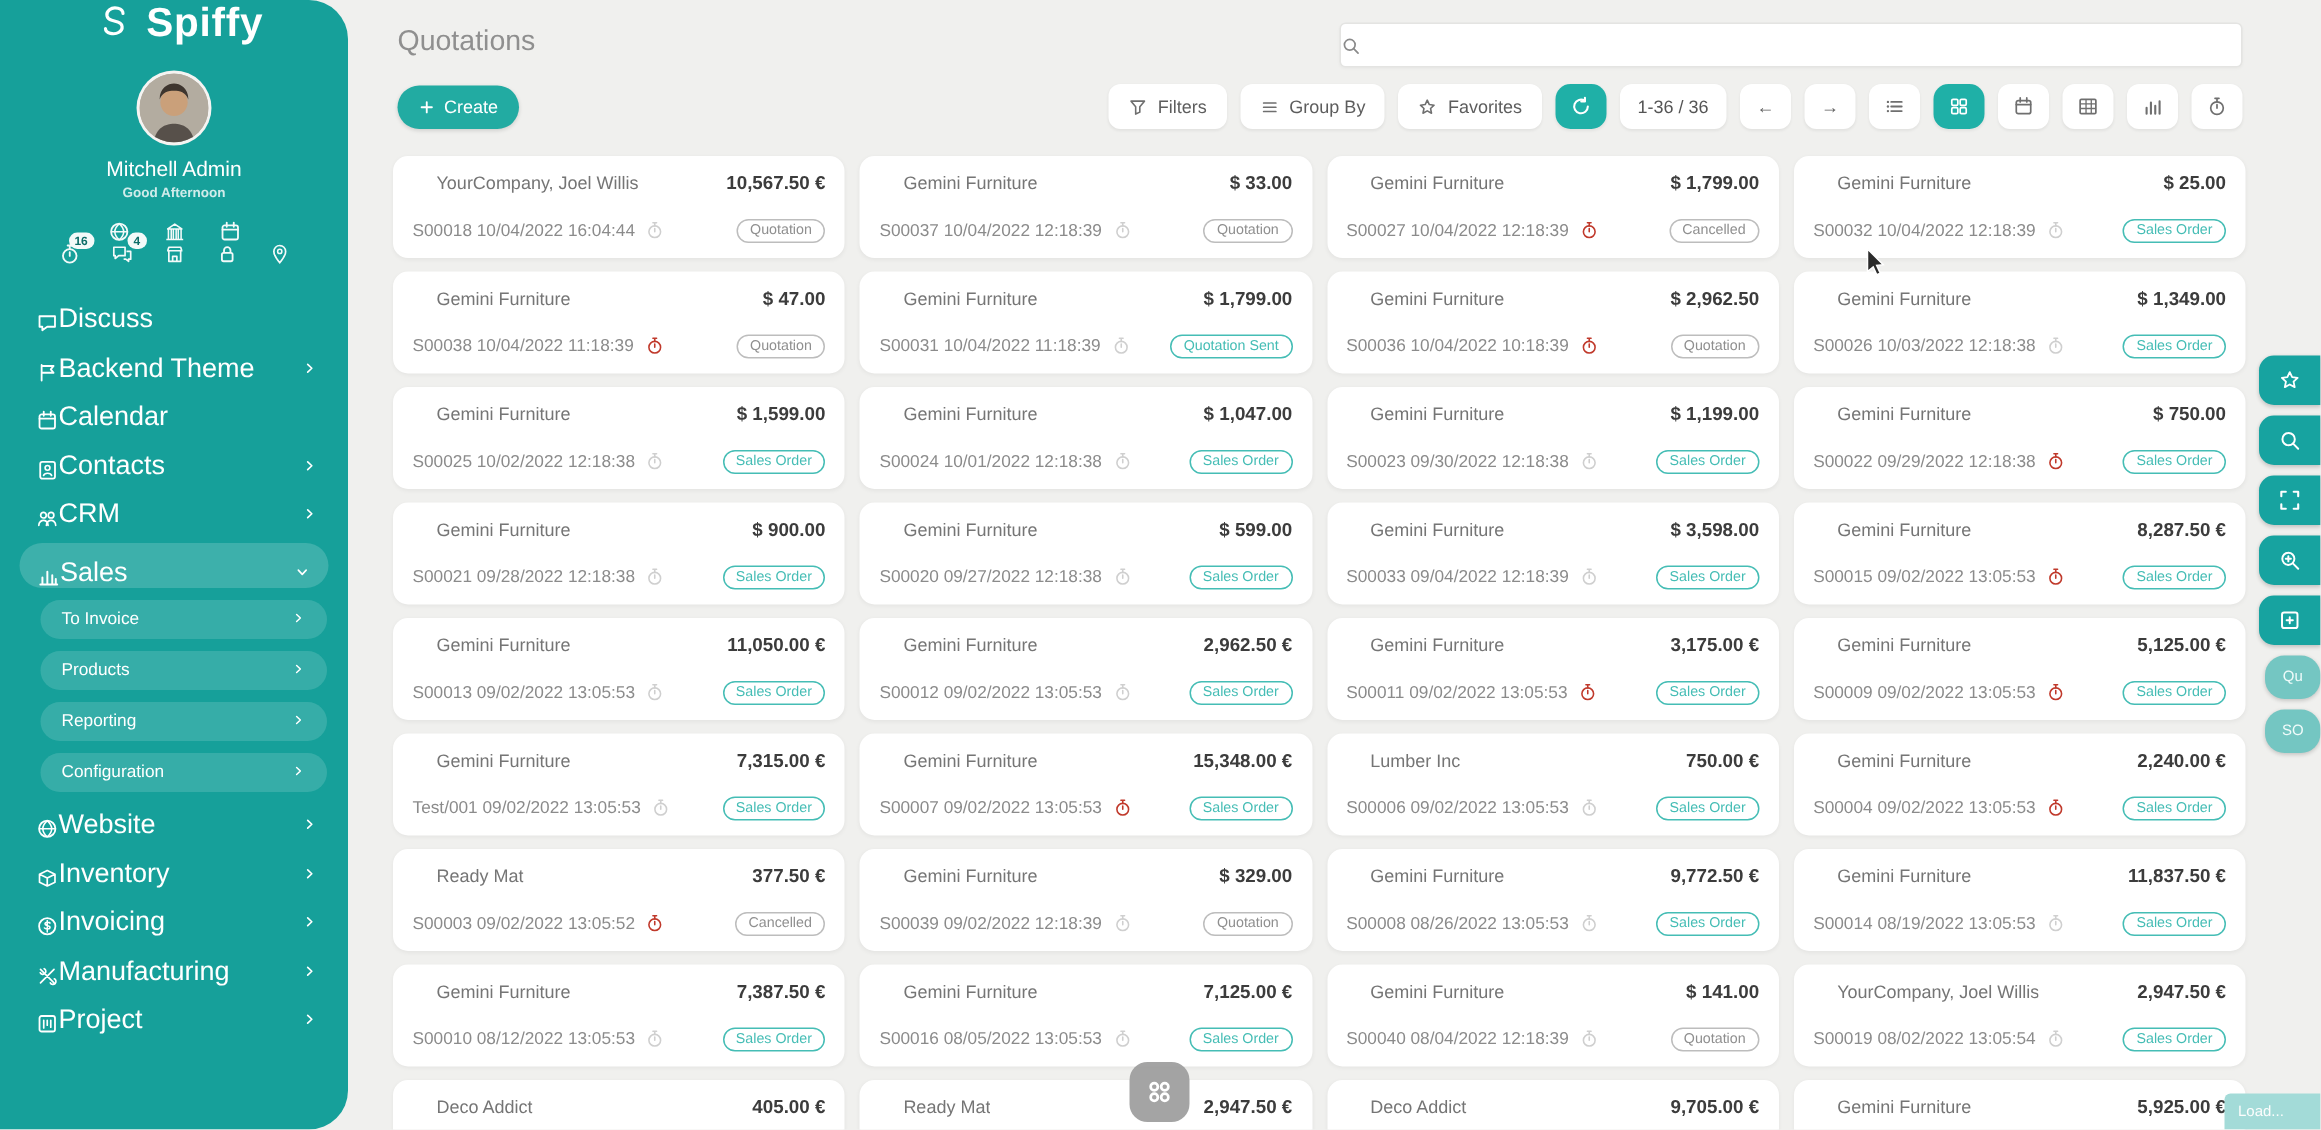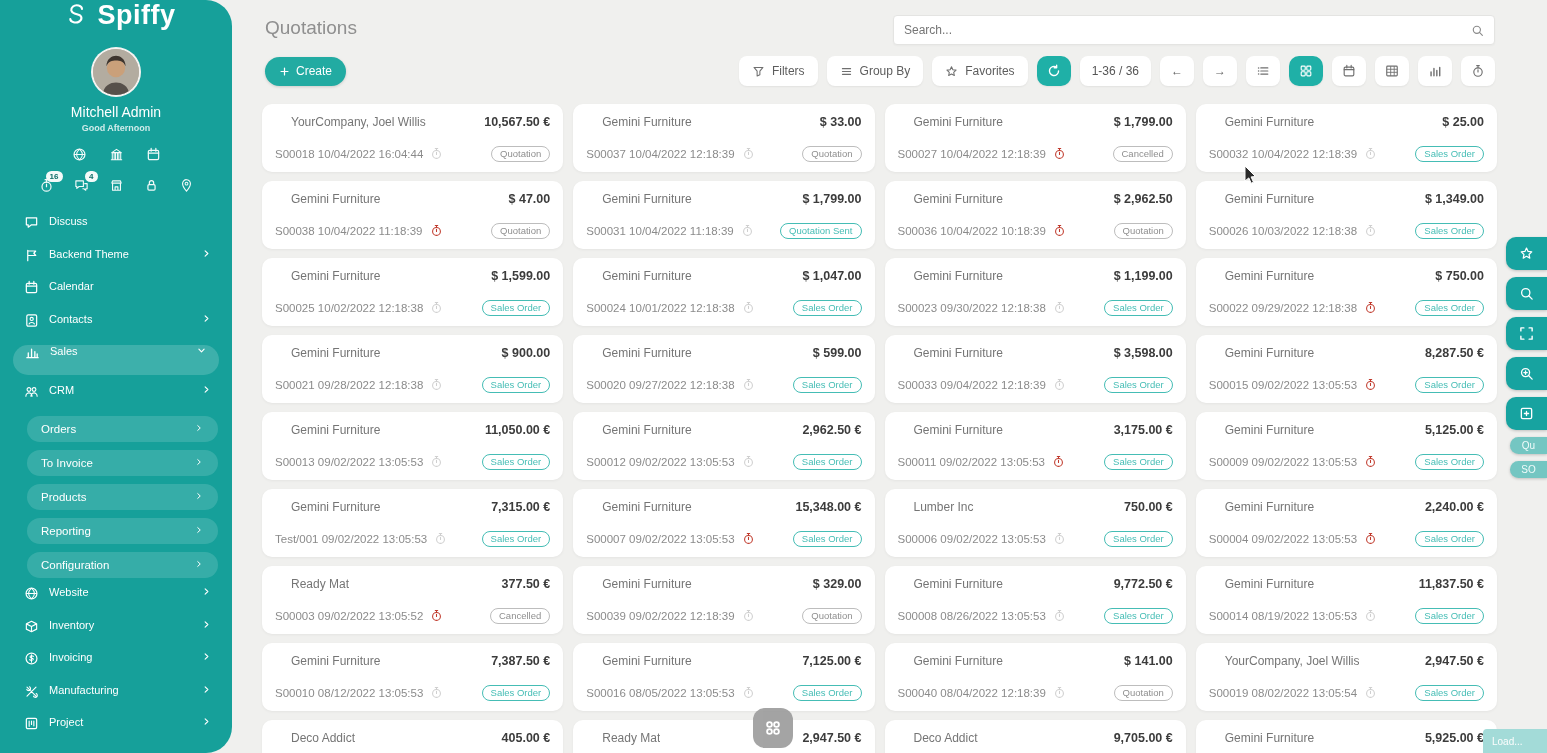--- a/index.html
+++ b/index.html
@@ -14,28 +14,28 @@
     position:absolute;left:0;top:0;bottom:0;width:232px;
     background:#16a09a;border-radius:0 26px 26px 0;color:#fff;overflow:hidden;z-index:5;
   }
   .logo-row{display:flex;align-items:center;justify-content:center;gap:7px;}
   .logo-text{font-size:27px;font-weight:bold;letter-spacing:.5px;}
   .avatar-wrap{display:flex;flex-direction:column;align-items:center;margin-top:16px;}
   .avatar{width:46px;height:46px;border-radius:50%;border:2px solid rgba(255,255,255,.85);overflow:hidden;background:#b9b2a6;}
   .user-name{font-size:14px;margin-top:7px;}
   .user-greeting{font-size:9px;opacity:.8;margin-top:3px;font-weight:bold;}
   .qrow{display:flex;justify-content:center;gap:22px;margin-top:14px;}
-  .qrow2{display:flex;justify-content:center;gap:20px;margin-top:16px;}
+  .qrow2{display:flex;justify-content:center;gap:20px;}
   .qicon{position:relative;opacity:.95;}
   .qbadge{
     position:absolute;top:-7px;right:-9px;background:#fff;color:#0d6b66;
     border-radius:8px;font-size:8px;font-weight:bold;padding:1.5px 4px;line-height:1;
   }
   .menu{margin-top:22px;}
-  .menu-item{display:flex;align-items:flex-start;gap:10px;height:24px;padding:0 20px 0 24px;margin-bottom:8.5px;font-size:11px;cursor:pointer;}
+  .menu-item{display:flex;align-items:flex-end;height:24px;padding:0 20px 0 24px;margin-bottom:8.5px;font-size:18px;cursor:pointer;}
   .menu-item.active{background:rgba(255,255,255,.17);border-radius:18px;margin-left:13px;margin-right:13px;padding:0 12px 0 12px;height:30px;}
   .submenu-item{display:flex;align-items:center;height:26px;margin:0 14px 8px 27px;background:rgba(255,255,255,.14);border-radius:16px;padding:0 14px;font-size:11.5px;cursor:pointer;}
   .mi-label{white-space:nowrap;}
   .mi-arrow{margin-left:auto;}
   .mi-arrow svg{width:11px;height:11px;}
   .mi-arrow.down svg{transform:rotate(90deg);}
   
   .page-title{position:absolute;left:265px;top:17px;font-size:19px;color:#8f8f8f;z-index:1;}
   .search-box{
     position:absolute;left:893px;top:15px;width:602px;height:30px;background:#fff;
@@ -87,21 +87,21 @@
   .badge-teal{color:#45bdb5;border-color:#45bdb5;}
   .badge-gray{color:#8f8f8f;border-color:#bdbdbd;}
   
   .rail{position:absolute;right:0;top:237px;display:flex;flex-direction:column;gap:7px;align-items:flex-end;z-index:6;}
   .rail-btn{
     width:41px;height:33px;background:#17a3a0;border:none;border-radius:10px 0 0 10px;color:#fff;
     display:flex;align-items:center;justify-content:center;cursor:pointer;box-shadow:0 1px 3px rgba(0,0,0,.2);
     font-family:"Liberation Sans",sans-serif;
   }
   .rail-btn .ic{width:15px;height:15px;}
-  .rail-tag{background:#74c6c2;font-size:10px;color:#f0fbfa;width:37px;height:17px;}
+  .rail-tag{background:#74c6c2;font-size:10px;color:#f0fbfa;width:37px;height:29px;border-radius:13px;}
   
   .apps-btn{
     position:absolute;left:753px;bottom:5px;width:40px;height:40px;background:#9d9d9d;border:none;
     border-radius:12px;display:flex;align-items:center;justify-content:center;cursor:pointer;z-index:6;opacity:.92;
   }
   .apps-btn svg{width:20px;height:20px;color:#fff;}
   .loading-badge{
     position:absolute;right:0;bottom:0;width:64px;height:24px;background:#a3dbd8;color:#fdfdfd;
     font-size:10px;display:flex;align-items:center;padding-left:9px;box-sizing:border-box;border-radius:4px 0 0 0;z-index:6;
   }
@@ -332,44 +332,38 @@
   </div>
       <div class="menu-item">
     <svg class="ic mi-icon">
           <use href="#i-contacts"></use>
         </svg>
     <span class="mi-label">Contacts</span>
     <span class="mi-arrow"><svg viewBox="0 0 16 16" style="width:11px;height:11px">
             <use href="#i-chev"></use>
           </svg></span>
   </div>
+      <div class="menu-item">
+    <svg class="ic mi-icon">
+          <use href="#i-crm"></use>
+        </svg>
+    <span class="mi-label">CRM</span>
+    <span class="mi-arrow"><svg viewBox="0 0 16 16" style="width:11px;height:11px">
+            <use href="#i-chev"></use>
+          </svg></span>
+  </div>
       <div class="menu-item active">
     <svg class="ic mi-icon">
           <use href="#i-sales"></use>
         </svg>
     <span class="mi-label">Sales</span>
     <span class="mi-arrow down"><svg viewBox="0 0 16 16" style="width:11px;height:11px">
             <use href="#i-chev"></use>
           </svg></span>
   </div>
-      <div class="menu-item">
-    <svg class="ic mi-icon">
-          <use href="#i-crm"></use>
-        </svg>
-    <span class="mi-label">CRM</span>
-    <span class="mi-arrow"><svg viewBox="0 0 16 16" style="width:11px;height:11px">
-            <use href="#i-chev"></use>
-          </svg></span>
-  </div>
-      <div class="submenu-item">
-    <span class="mi-label">Orders</span>
-    <span class="mi-arrow"><svg viewBox="0 0 16 16" style="width:10px;height:10px">
-            <use href="#i-chev"></use>
-          </svg></span>
-  </div>
       <div class="submenu-item">
     <span class="mi-label">To Invoice</span>
     <span class="mi-arrow"><svg viewBox="0 0 16 16" style="width:10px;height:10px">
             <use href="#i-chev"></use>
           </svg></span>
   </div>
       <div class="submenu-item">
     <span class="mi-label">Products</span>
     <span class="mi-arrow"><svg viewBox="0 0 16 16" style="width:10px;height:10px">
             <use href="#i-chev"></use>
@@ -431,21 +425,20 @@
     <span class="mi-arrow"><svg viewBox="0 0 16 16" style="width:11px;height:11px">
             <use href="#i-chev"></use>
           </svg></span>
   </div>
     </div>
 </nav>
 
 <div class="page-title">Quotations</div>
 
 <div class="search-box">
-  <input type="text" placeholder="Search..." style="">
   <svg class="ic">
       <use href="#i-search"></use>
     </svg>
 </div>
 
 <div class="toolbar">
   <button class="btn-create">
     <svg class="ic">
         <use href="#i-plus"></use>
       </svg>

